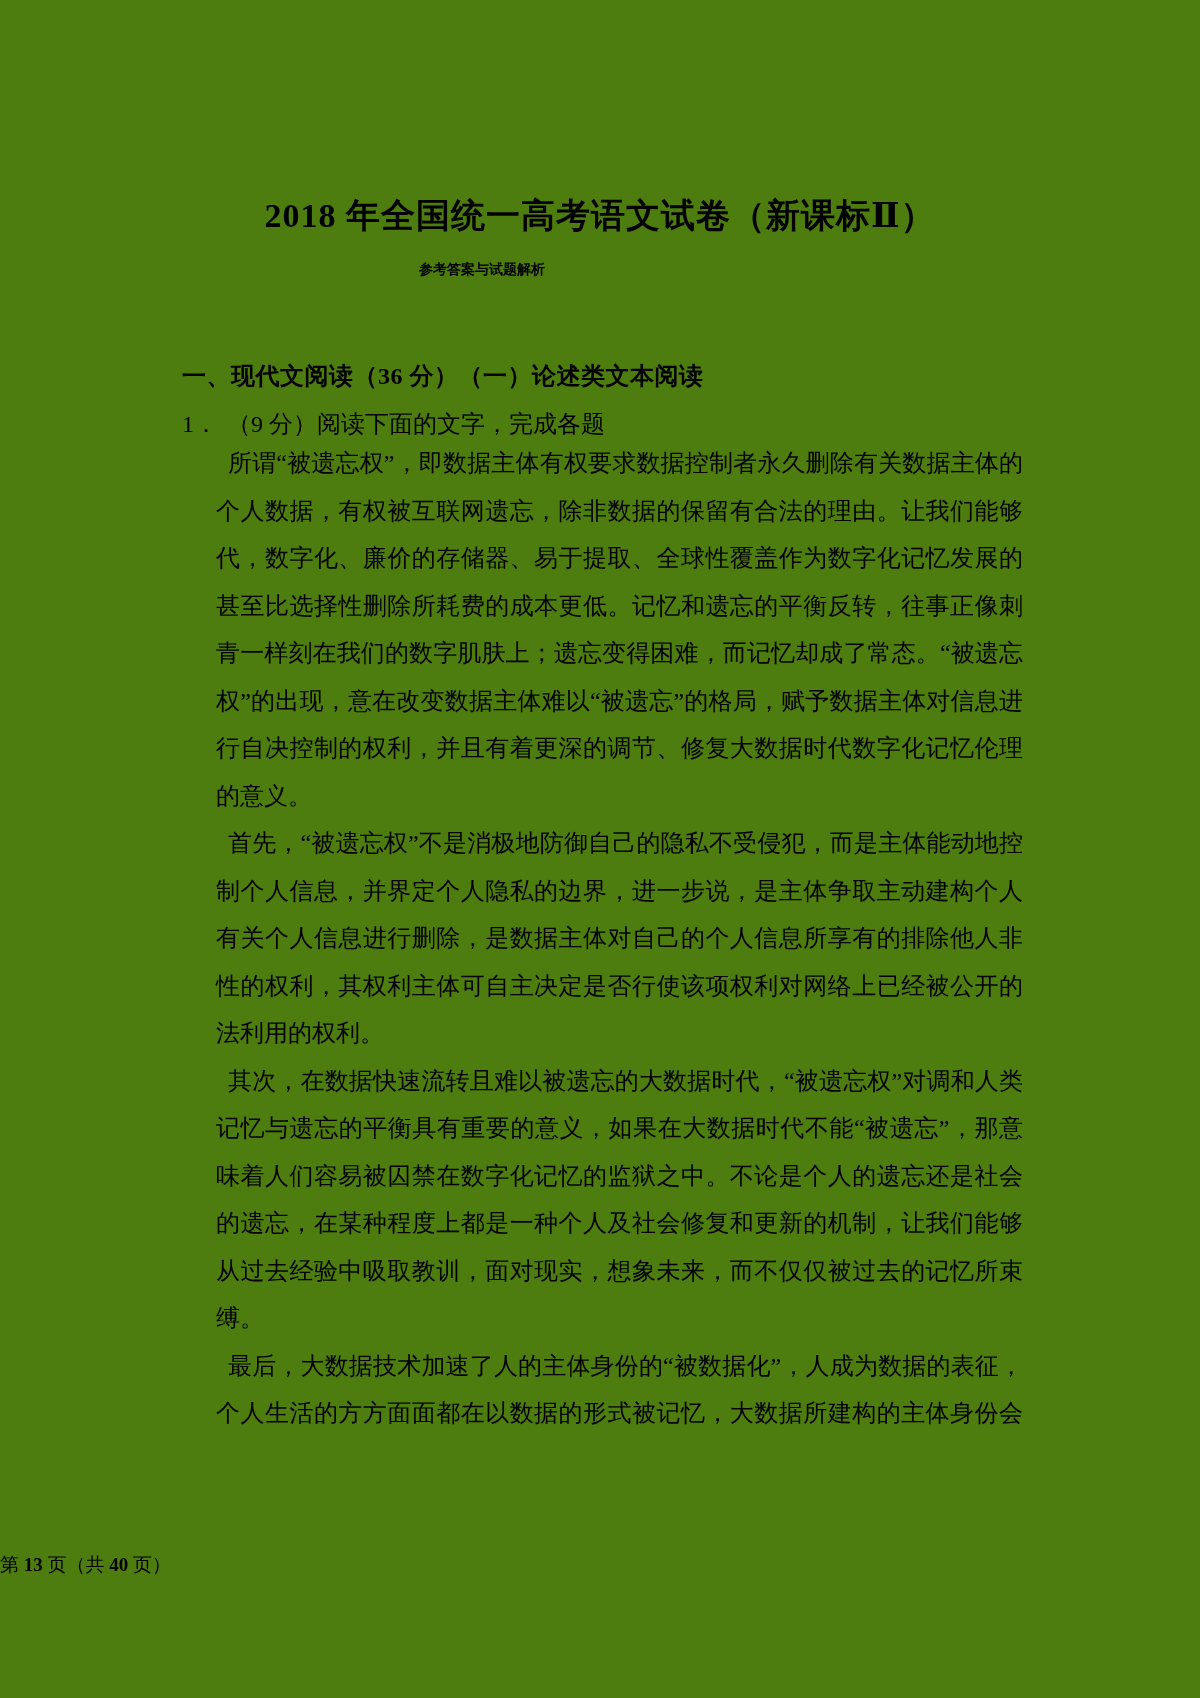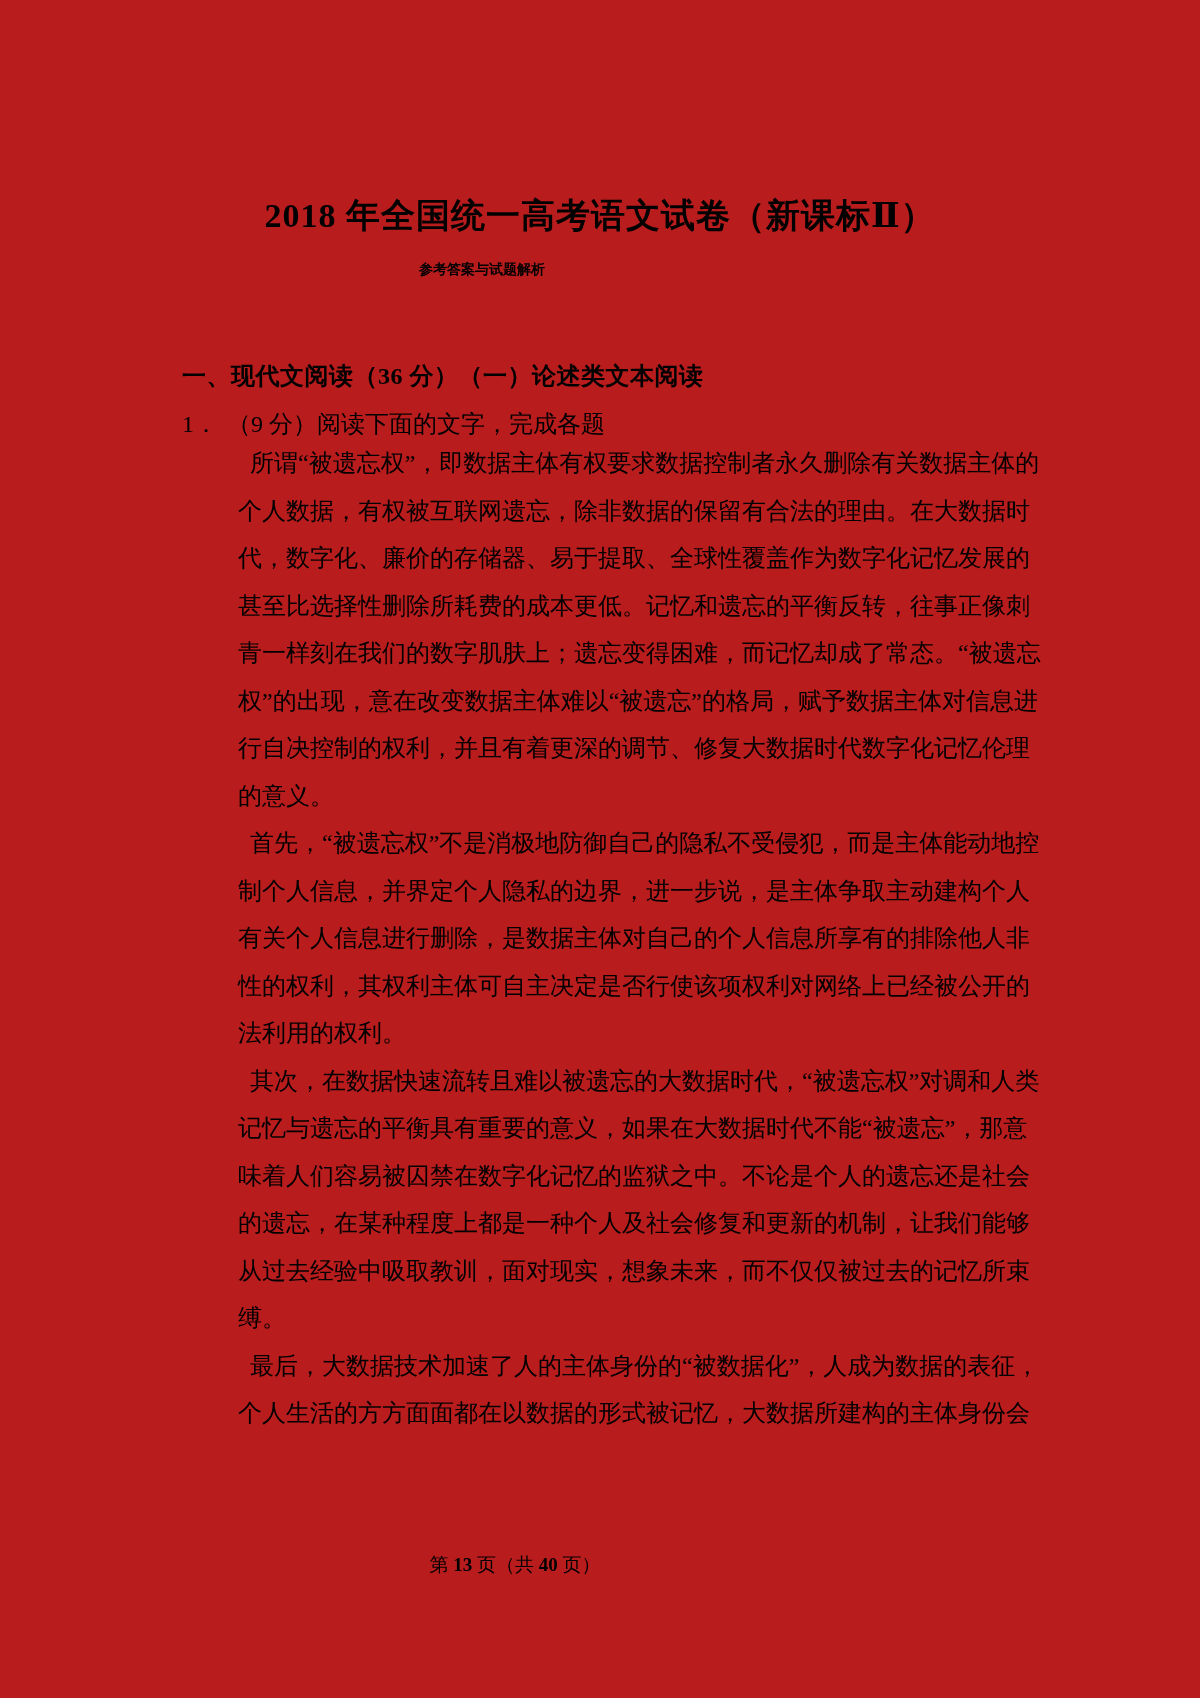--- a/index.html
+++ b/index.html
@@ -4,21 +4,21 @@
 <style>
   html, body {
     margin: 0;
     padding: 0;
     background: #ffffff;
   }
   .page {
     position: relative;
     width: 1200px;
     height: 1698px;
-    background: #b91c1c;
+    background: #4d7c0f;
     color: #000000;
     font-family: "Liberation Serif", "DejaVu Serif", serif;
     overflow: hidden;
   }
   .doc-title {
     position: absolute;
     top: 196px;
     left: 0;
     width: 1200px;
     text-align: center;
@@ -62,34 +62,32 @@
     left: 216px;
     width: 807px;
     font-size: 24px;
     line-height: 47.5px;
   }
   .article .line {
     text-align: justify;
     text-align-last: justify;
     text-justify: inter-character;
     white-space: nowrap;
-    margin-left: 22px;
   }
   .article .line.first {
     padding-left: 12px;
   }
   .article .line.plast {
     text-align-last: left;
   }
   .page-footer {
     position: absolute;
     top: 1552px;
     left: 0;
     width: 1030px;
-    text-align: center;
     font-size: 19px;
     white-space: pre;
   }
   .page-footer .num {
     font-weight: bold;
   }
 </style>
 </head>
 <body>
 
@@ -100,21 +98,21 @@
   <div class="doc-subtitle">参考答案与试题解析</div>
 
   <div class="section-heading">一、现代文阅读（36 分）（一）论述类文本阅读</div>
 
   <div class="question-line">
     <span class="q-num">1．</span><span>（9 分）阅读下面的文字，完成各题</span>
   </div>
 
   <div class="article">
       <div class="line first">所谓“被遗忘权”，即数据主体有权要求数据控制者永久删除有关数据主体的</div>
-      <div class="line">个人数据，有权被互联网遗忘，除非数据的保留有合法的理由。在大数据时</div>
+      <div class="line">个人数据，有权被互联网遗忘，除非数据的保留有合法的理由。让我们能够</div>
       <div class="line">代，数字化、廉价的存储器、易于提取、全球性覆盖作为数字化记忆发展的</div>
       <div class="line">甚至比选择性删除所耗费的成本更低。记忆和遗忘的平衡反转，往事正像刺</div>
       <div class="line">青一样刻在我们的数字肌肤上；遗忘变得困难，而记忆却成了常态。“被遗忘</div>
       <div class="line">权”的出现，意在改变数据主体难以“被遗忘”的格局，赋予数据主体对信息进</div>
       <div class="line">行自决控制的权利，并且有着更深的调节、修复大数据时代数字化记忆伦理</div>
       <div class="line plast">的意义。</div>
       <div class="line first">首先，“被遗忘权”不是消极地防御自己的隐私不受侵犯，而是主体能动地控</div>
       <div class="line">制个人信息，并界定个人隐私的边界，进一步说，是主体争取主动建构个人</div>
       <div class="line">有关个人信息进行删除，是数据主体对自己的个人信息所享有的排除他人非</div>
       <div class="line">性的权利，其权利主体可自主决定是否行使该项权利对网络上已经被公开的</div>

